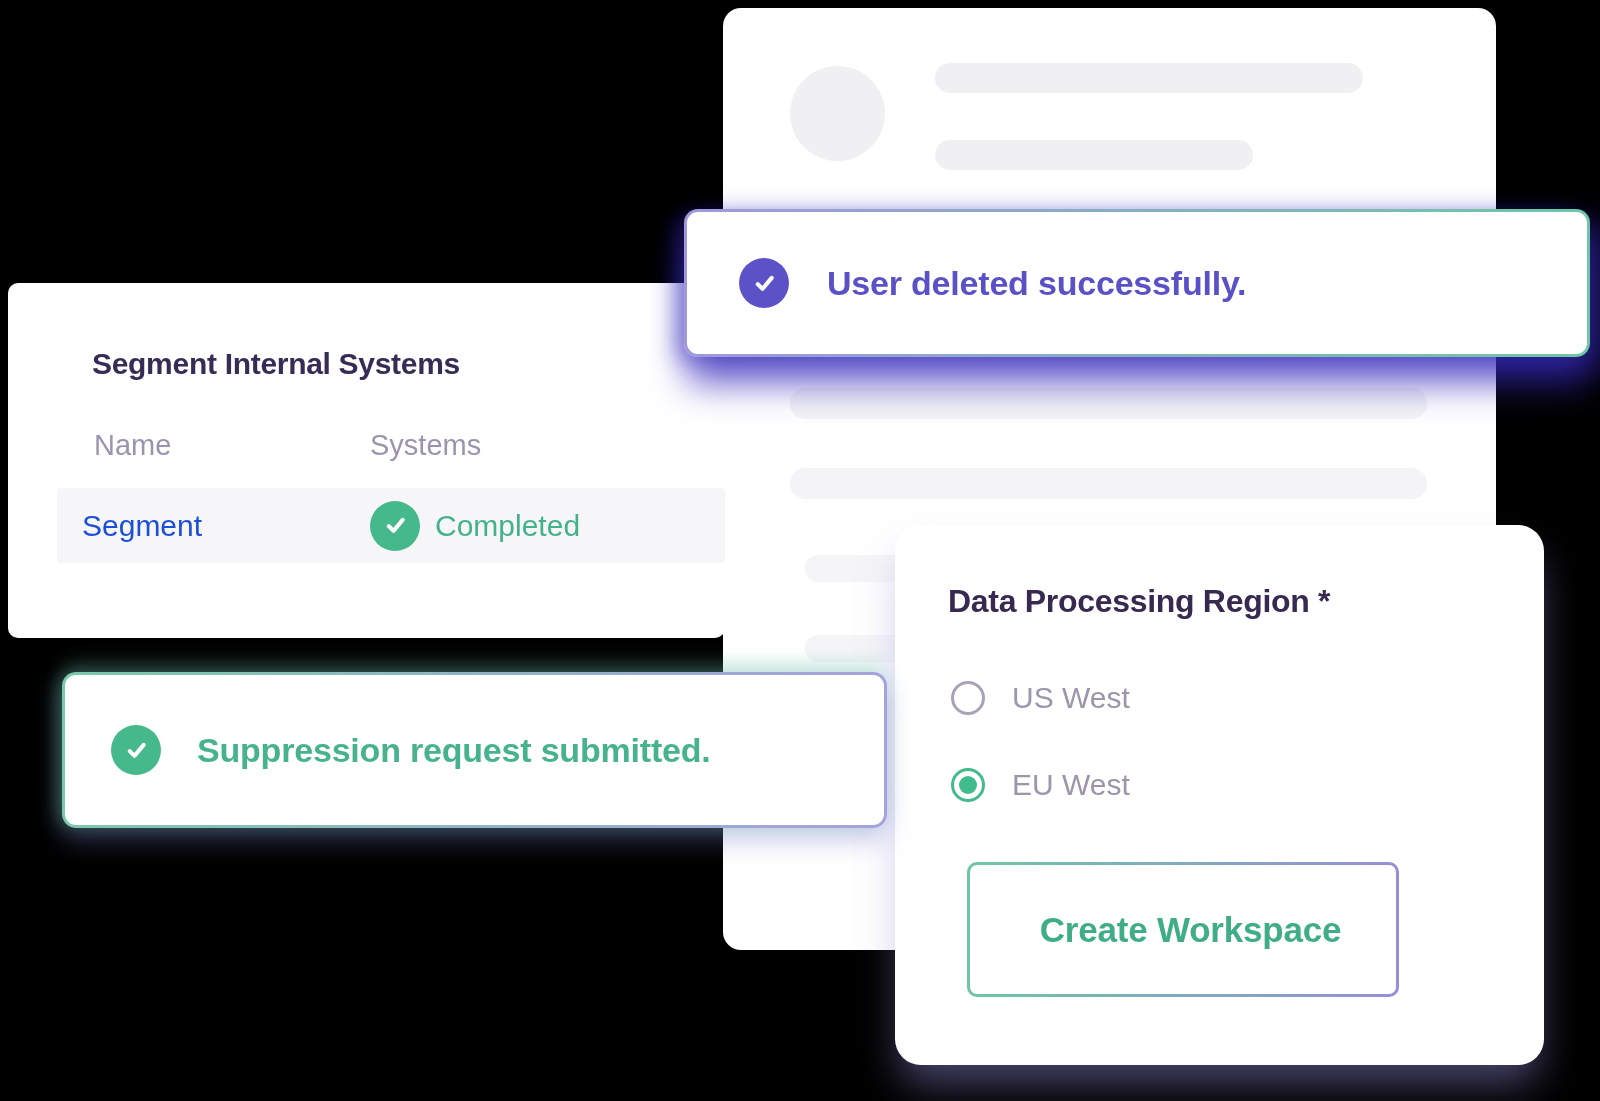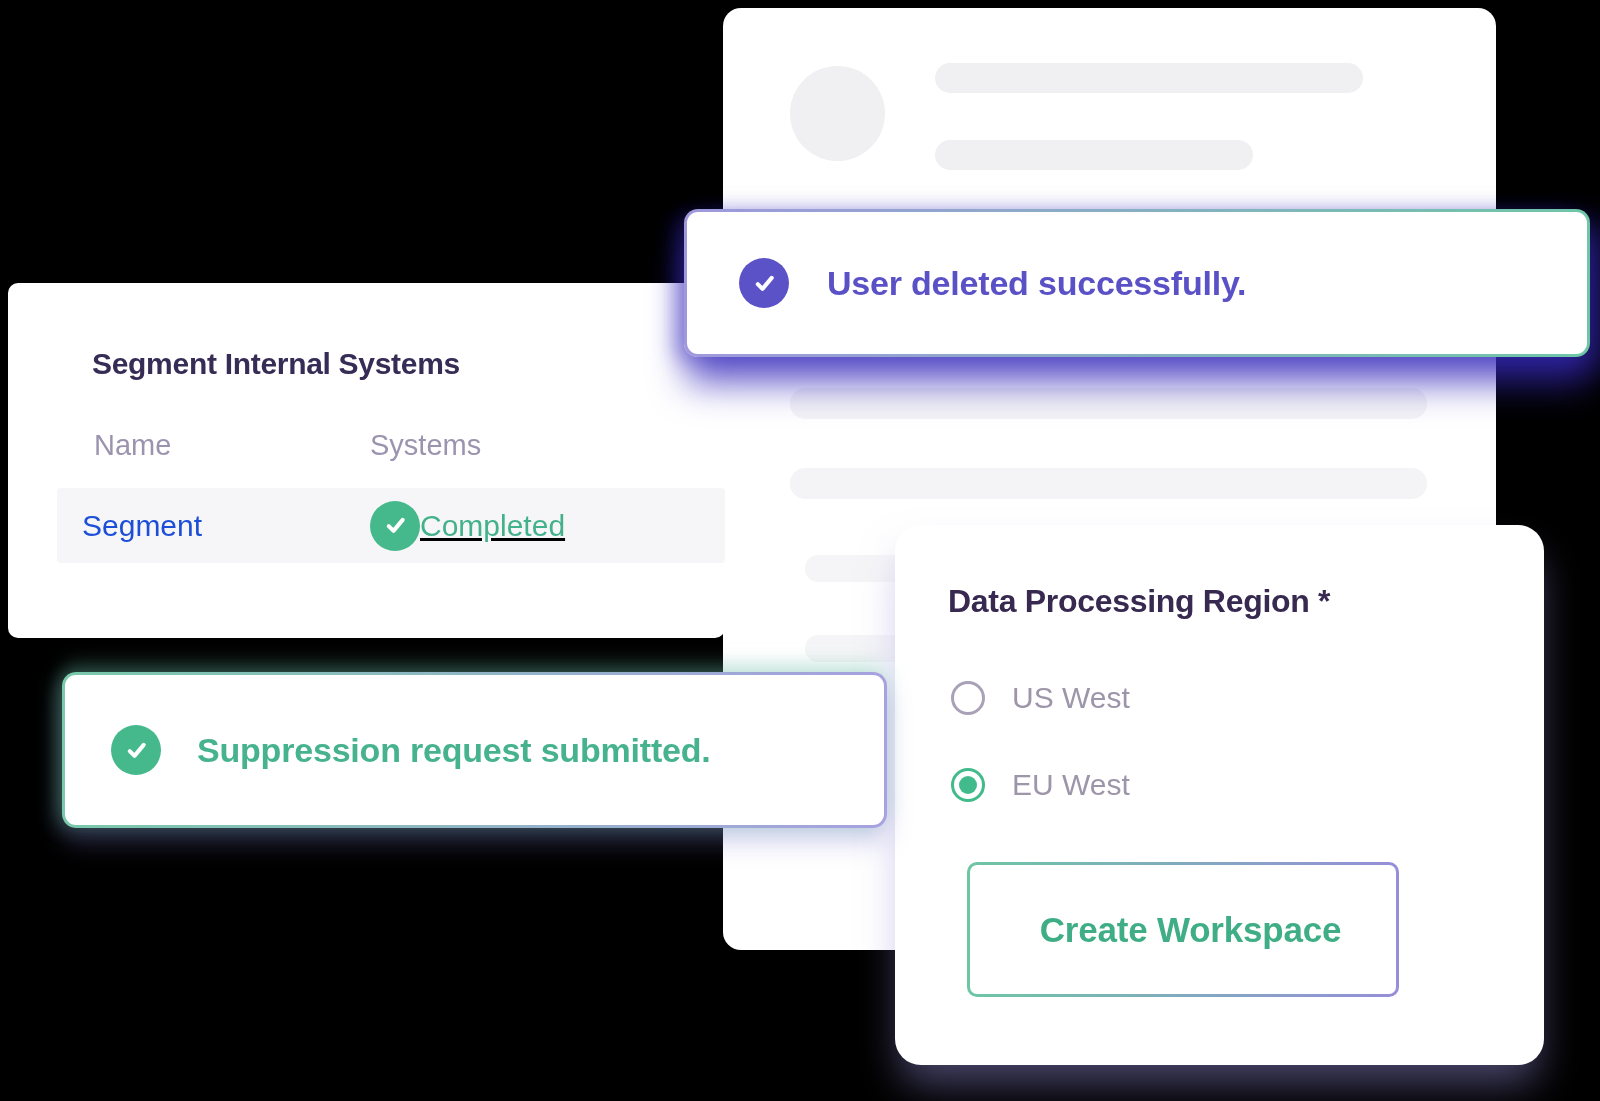--- a/index.html
+++ b/index.html
@@ -35,21 +35,21 @@
   .trow {
     position:absolute; left:49px; top:205px; width:668px; height:75px;
     background:#f6f6f8; border-radius:4px;
   }
   .cell-name {
     position:absolute; left:4px; top:50%; transform:translateY(-50%);
     font-size:30px; color:#1d4ed8;margin-left:21px;
   }
   .cell-status {
     position:absolute; left:313px; top:50%; transform:translateY(-50%);
-    display:flex; align-items:center; text-decoration:underline;
+    display:flex; align-items:center; gap:15px;
   }
   .status-text { font-size:30px; font-weight:500; color:#43b28a; }
 
   
   .check-circle {
     width:50px; height:50px; border-radius:50%; flex:0 0 auto;
     display:flex; align-items:center; justify-content:center;
   }
   .check-circle.green  { background:#45b98c; }
   .check-circle.purple { background:#5c52c8; }

